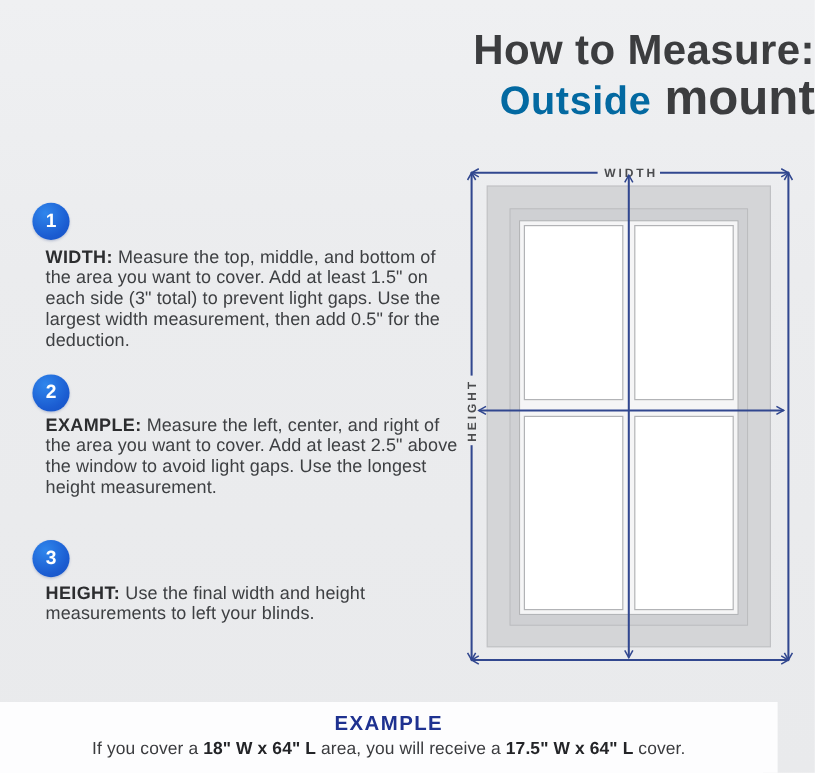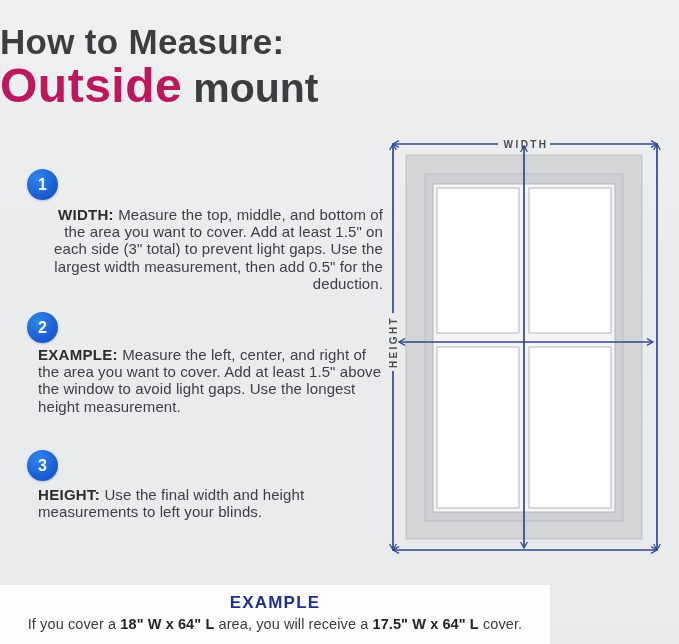--- a/index.html
+++ b/index.html
@@ -3,54 +3,54 @@
 <meta charset="utf-8">
 <style>
   html,body { margin:0; padding:0; }
   body {
     width:679px; height:644px; position:relative; overflow:hidden;
     font-family:"Liberation Sans", sans-serif;
     background:linear-gradient(180deg,#eff0f2 0%, #ebecee 35%, #e9eaec 100%);
   }
 
   
-  .title { position:absolute; top:22px; left:0; width:679px; text-align:left; line-height:1.12; }
+  .title { position:absolute; top:22px; left:0; width:679px; text-align:right; line-height:1.12; }
   .title-l1 { font-size:35px; font-weight:700; color:#3c3d3f; letter-spacing:0.3px; }
   .title-l2 { margin-top:-2px; }
-  .title-outside { font-size:48px; font-weight:700; color:#be185d; letter-spacing:0.5px; }
+  .title-outside { font-size:33px; font-weight:700; color:#0369a1; letter-spacing:0.5px; }
   .title-mount { font-size:41px; font-weight:700; color:#3c3d3f; margin-left:11px; }
 
   
   .badge {
     position:absolute; left:27px; width:31px; height:31px; border-radius:50%;
     background:radial-gradient(circle at 35% 28%, #2f86ec 0%, #1b5cd1 65%, #1550c2 100%);
     color:#ffffff; font-weight:700; font-size:16px;
     display:flex; align-items:center; justify-content:center;
     box-shadow:0 1px 2px rgba(30,60,130,0.25);
   }
   #badge-1 { top:169px; }
   #badge-2 { top:312px; }
   #badge-3 { top:450px; }
 
   .step-text { position:absolute; left:38px; width:345px; font-size:15px; line-height:17.2px; color:#3e4043; letter-spacing:0.1px; }
-  #step-text-1 { top:206px;text-align:right; }
+  #step-text-1 { top:206px; }
   #step-text-2 { top:346px; }
   #step-text-3 { top:486px; }
   .step-text b { color:#2c2d2f; font-weight:700; letter-spacing:0.3px; }
 
   
   .diagram { position:absolute; left:380px; top:130px; }
   .mline { stroke:#31478f; stroke-width:1.7; fill:none; }
   .dim-label {
     fill:#4b4c4e; font-size:10px; font-weight:700; letter-spacing:2.4px;
     font-family:"Liberation Sans", sans-serif;
   }
 
   
-  .footer { position:absolute; top:585px; left:0; width:550px; height:59px; background:#fdfdfe; text-align:center; }
+  .footer { position:absolute; top:585px; left:0; width:648px; height:59px; background:#fdfdfe; text-align:center; }
   .example-heading { margin-top:8px; font-size:17px; font-weight:700; letter-spacing:1.2px; color:#1e3190; }
   .example-line { margin-top:3px; font-size:14.5px; color:#3a3b3e; letter-spacing:0.1px; }
   .example-line b { color:#232427; font-weight:700; }
 </style>
 </head>
 <body>
 
 <div class="title">
   <div class="title-l1">How to Measure:</div>
   <div class="title-l2"><span class="title-outside">Outside</span><span class="title-mount">mount</span></div>
@@ -59,21 +59,21 @@
 <div class="badge" id="badge-1">1</div>
 <div class="badge" id="badge-2">2</div>
 <div class="badge" id="badge-3">3</div>
 
 <div class="step-text" id="step-text-1">
   <b>WIDTH:</b>
   <span>Measure the top, middle, and bottom of the area you want to cover. Add at least 1.5" on each side (3" total) to prevent light gaps. Use the largest width measurement, then add 0.5" for the deduction.</span>
 </div>
 <div class="step-text" id="step-text-2">
   <b>EXAMPLE:</b>
-  <span>Measure the left, center, and right of the area you want to cover. Add at least 1.5" above the window to avoid light gaps. Use the longest height measurement.</span>
+  <span>Measure the left, center, and right of the area you want to cover. Add at least 2.5" above the window to avoid light gaps. Use the longest height measurement.</span>
 </div>
 <div class="step-text" id="step-text-3">
   <b>HEIGHT:</b>
   <span>Use the final width and height measurements to left your blinds.</span>
 </div>
 
 <svg class="diagram" width="292" height="440" viewBox="0 0 292 440">
   <defs>
     <marker id="ah" viewBox="0 0 12 12" refX="10" refY="6" markerWidth="9" markerHeight="9" markerUnits="userSpaceOnUse" orient="auto-start-reverse">
       <path d="M2,1.5 L10,6 L2,10.5" fill="none" stroke="#31478f" stroke-width="1.7"></path>

